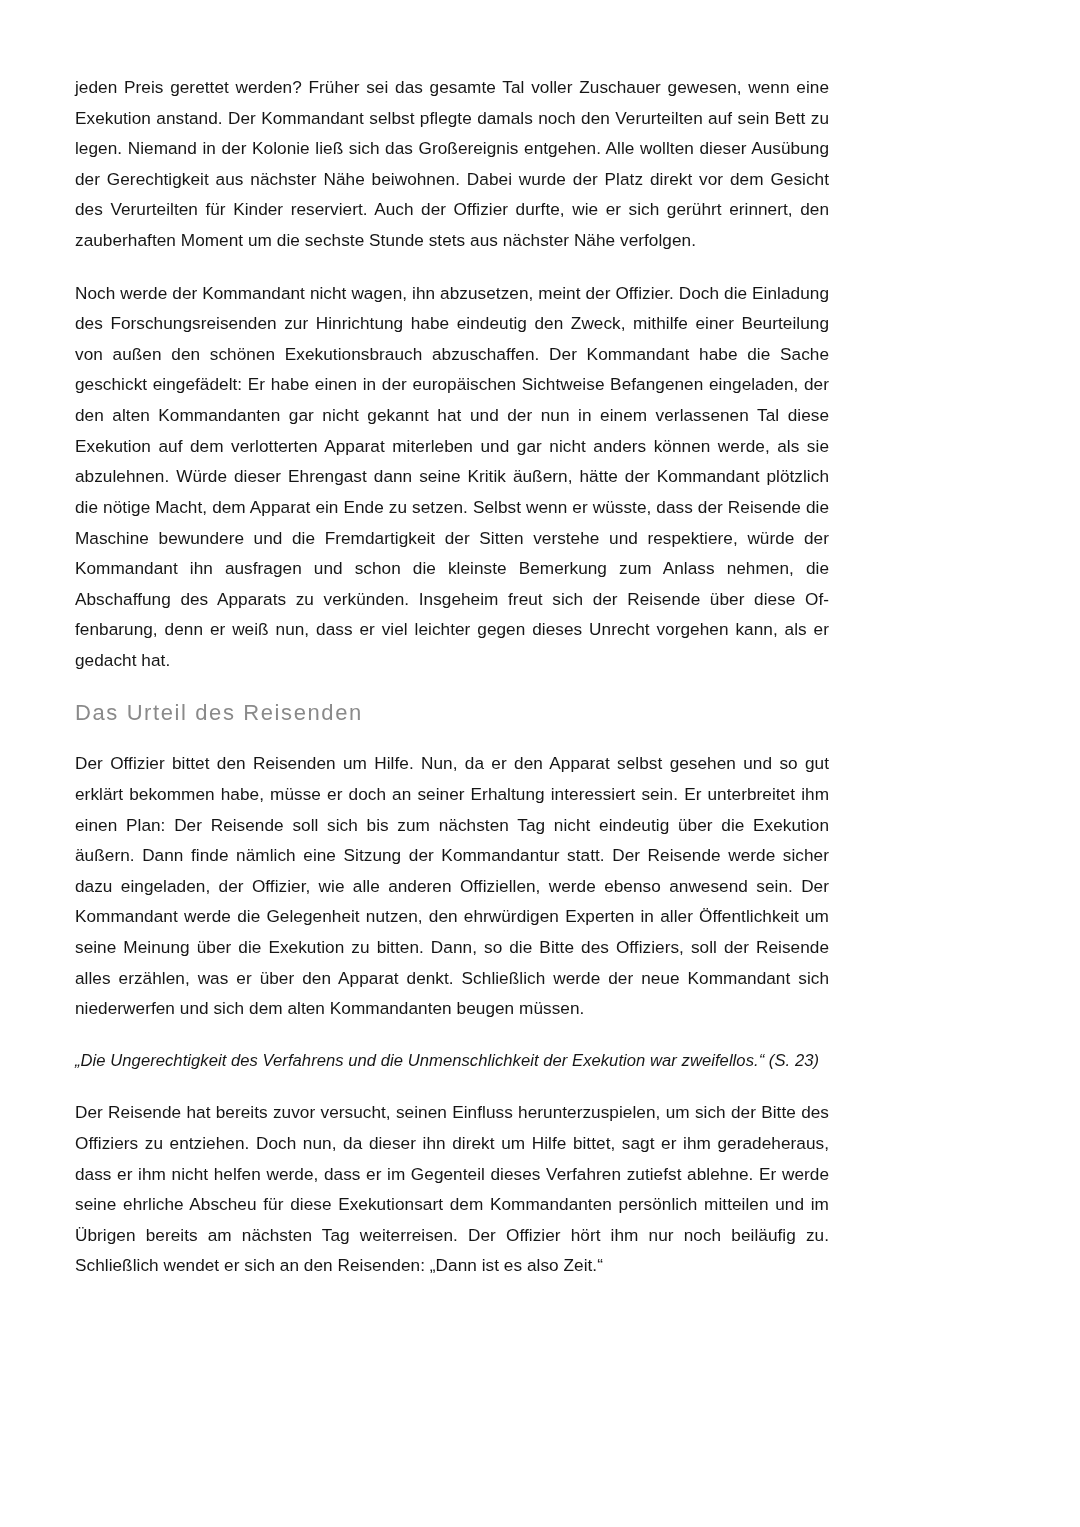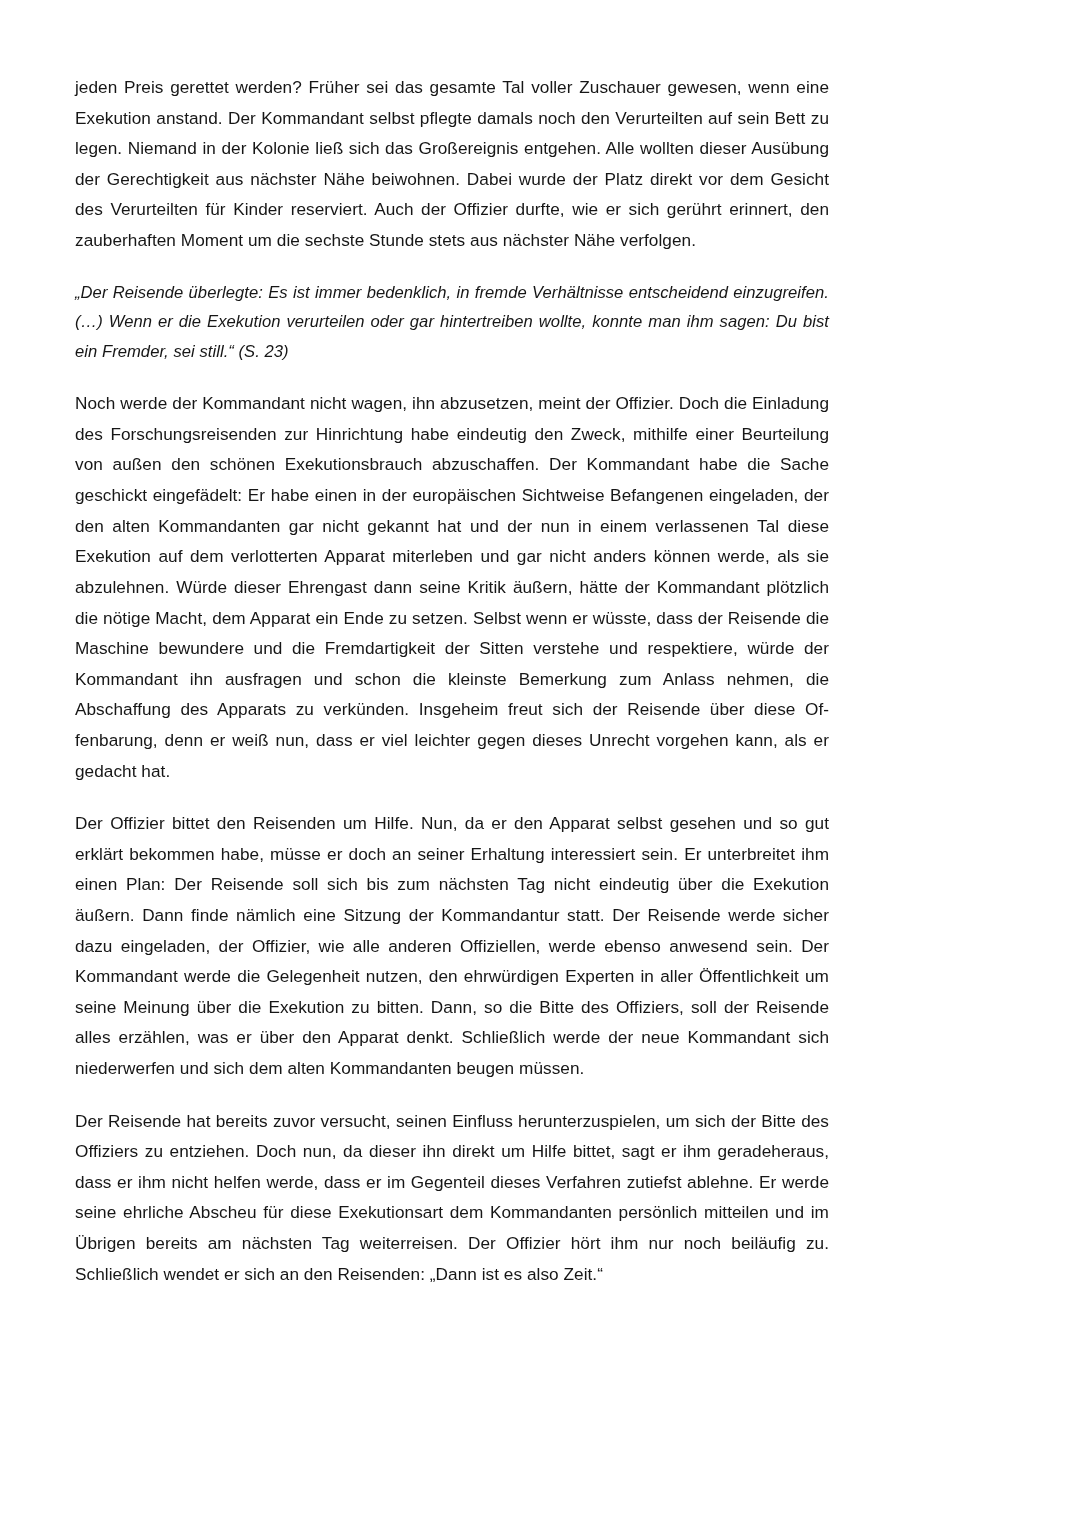--- a/index.html
+++ b/index.html
@@ -55,24 +55,25 @@
     margin-bottom: 0;
   }
 </style>
 </head>
 <body>
 
 <div class="page">
 
   <p class="body-par">jeden Preis gerettet werden? Früher sei das gesamte Tal voller Zuschauer gewesen, wenn eine Exekution anstand. Der Kommandant selbst pflegte damals noch den Verurteilten auf sein Bett zu legen. Niemand in der Kolonie ließ sich das Großereignis entgehen. Alle wollten dieser Ausübung der Gerechtigkeit aus nächster Nähe beiwohnen. Dabei wurde der Platz direkt vor dem Gesicht des Verurteilten für Kinder re­serviert. Auch der Offizier durfte, wie er sich gerührt erinnert, den zauberhaften Moment um die sechste Stunde stets aus nächster Nähe verfolgen.</p>
 
-  <p class="quote-par">„Der Reisende überlegte: Es ist immer bedenklich, in fremde Verhältnisse entscheidend einzugreifen. (…) Wenn er die Exekution verurteilen oder gar hintertreiben wollte, konnte man ihm sagen: Du bist ein Frem­der, sei still.“ (S. 23)</p>
 
   <p class="body-par">Noch werde der Kommandant nicht wagen, ihn abzusetzen, meint der Offizier. Doch die Einladung des Forschungsreisenden zur Hinrichtung habe eindeutig den Zweck, mithilfe einer Beurteilung von außen den schönen Exekutionsbrauch abzuschaffen. Der Kommandant habe die Sache geschickt eingefädelt: Er habe einen in der europäischen Sichtweise Befangenen eingeladen, der den alten Kommandanten gar nicht gekannt hat und der nun in einem verlassenen Tal diese Exekution auf dem verlotterten Apparat miterleben und gar nicht anders können werde, als sie abzulehnen. Würde dieser Ehrengast dann seine Kritik äußern, hätte der Kommandant plötzlich die nötige Macht, dem Apparat ein Ende zu setzen. Selbst wenn er wüsste, dass der Reisende die Maschine bewundere und die Fremdartigkeit der Sitten verstehe und respektiere, würde der Kommandant ihn ausfragen und schon die kleinste Bemerkung zum Anlass nehmen, die Abschaffung des Apparats zu verkünden. Insgeheim freut sich der Reisende über diese Of­fenbarung, denn er weiß nun, dass er viel leichter gegen dieses Unrecht vorgehen kann, als er gedacht hat.</p>
 
+  <h2 class="heading first">Das Urteil des Reisenden</h2>
 
   <p class="body-par">Der Offizier bittet den Reisenden um Hilfe. Nun, da er den Apparat selbst gesehen und so gut erklärt bekommen habe, müsse er doch an seiner Erhaltung interessiert sein. Er unterbreitet ihm einen Plan: Der Reisende soll sich bis zum nächsten Tag nicht eindeutig über die Exekution äußern. Dann finde nämlich eine Sitzung der Kommandantur statt. Der Reisende werde sicher dazu eingeladen, der Offizier, wie alle anderen Offiziellen, werde ebenso anwesend sein. Der Kommandant werde die Gelegenheit nutzen, den ehrwürdigen Experten in aller Öffentlichkeit um seine Meinung über die Exekution zu bitten. Dann, so die Bitte des Offiziers, soll der Reisende alles erzählen, was er über den Apparat denkt. Schließlich werde der neue Kommandant sich niederwerfen und sich dem alten Kommandanten beugen müssen.</p>
 
+  <p class="quote-par">„Die Ungerechtigkeit des Verfahrens und die Unmenschlichkeit der Exekution war zweifellos.“ (S. 23)</p>
 
   <p class="body-par">Der Reisende hat bereits zuvor versucht, seinen Einfluss herunterzuspielen, um sich der Bitte des Offiziers zu entziehen. Doch nun, da dieser ihn direkt um Hilfe bittet, sagt er ihm geradeheraus, dass er ihm nicht helfen werde, dass er im Gegenteil dieses Verfahren zutiefst ablehne. Er werde seine ehrliche Abscheu für diese Exekutionsart dem Kommandanten persönlich mitteilen und im Übrigen bereits am nächsten Tag weiterreisen. Der Offizier hört ihm nur noch beiläufig zu. Schließlich wendet er sich an den Reisenden: „Dann ist es also Zeit.“</p>
 
 
 </div>
 
 </body></html>

